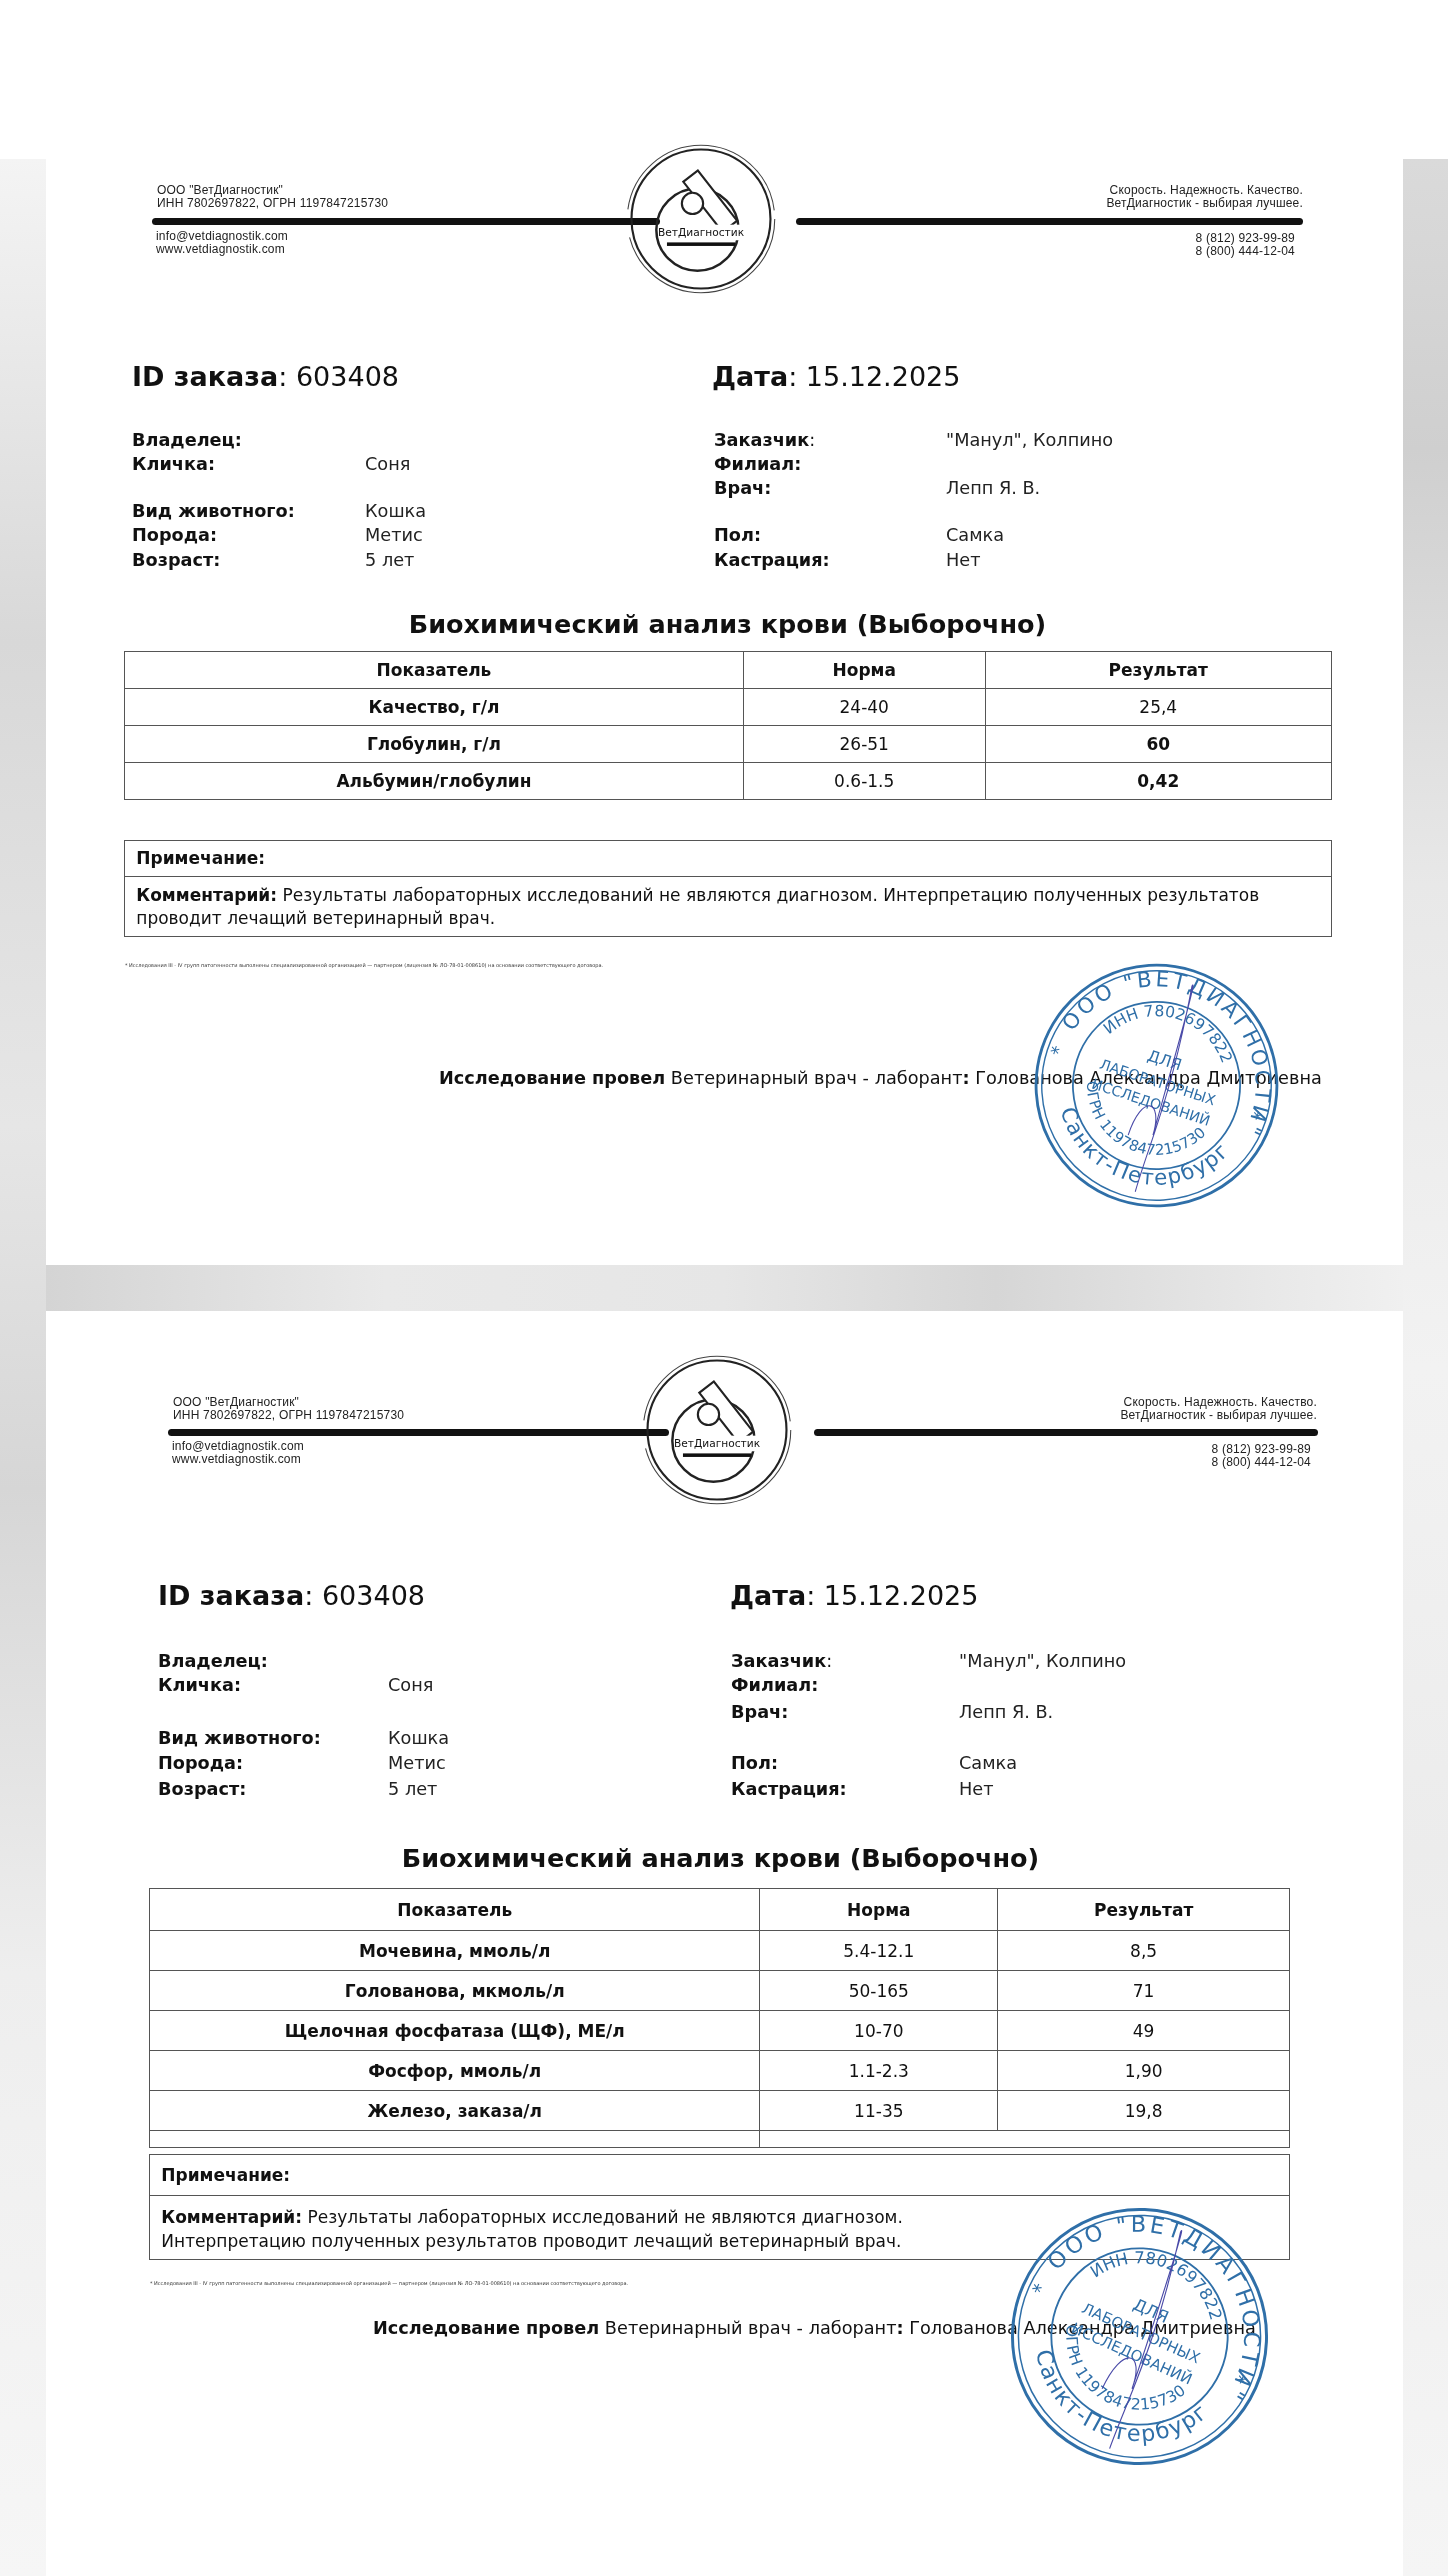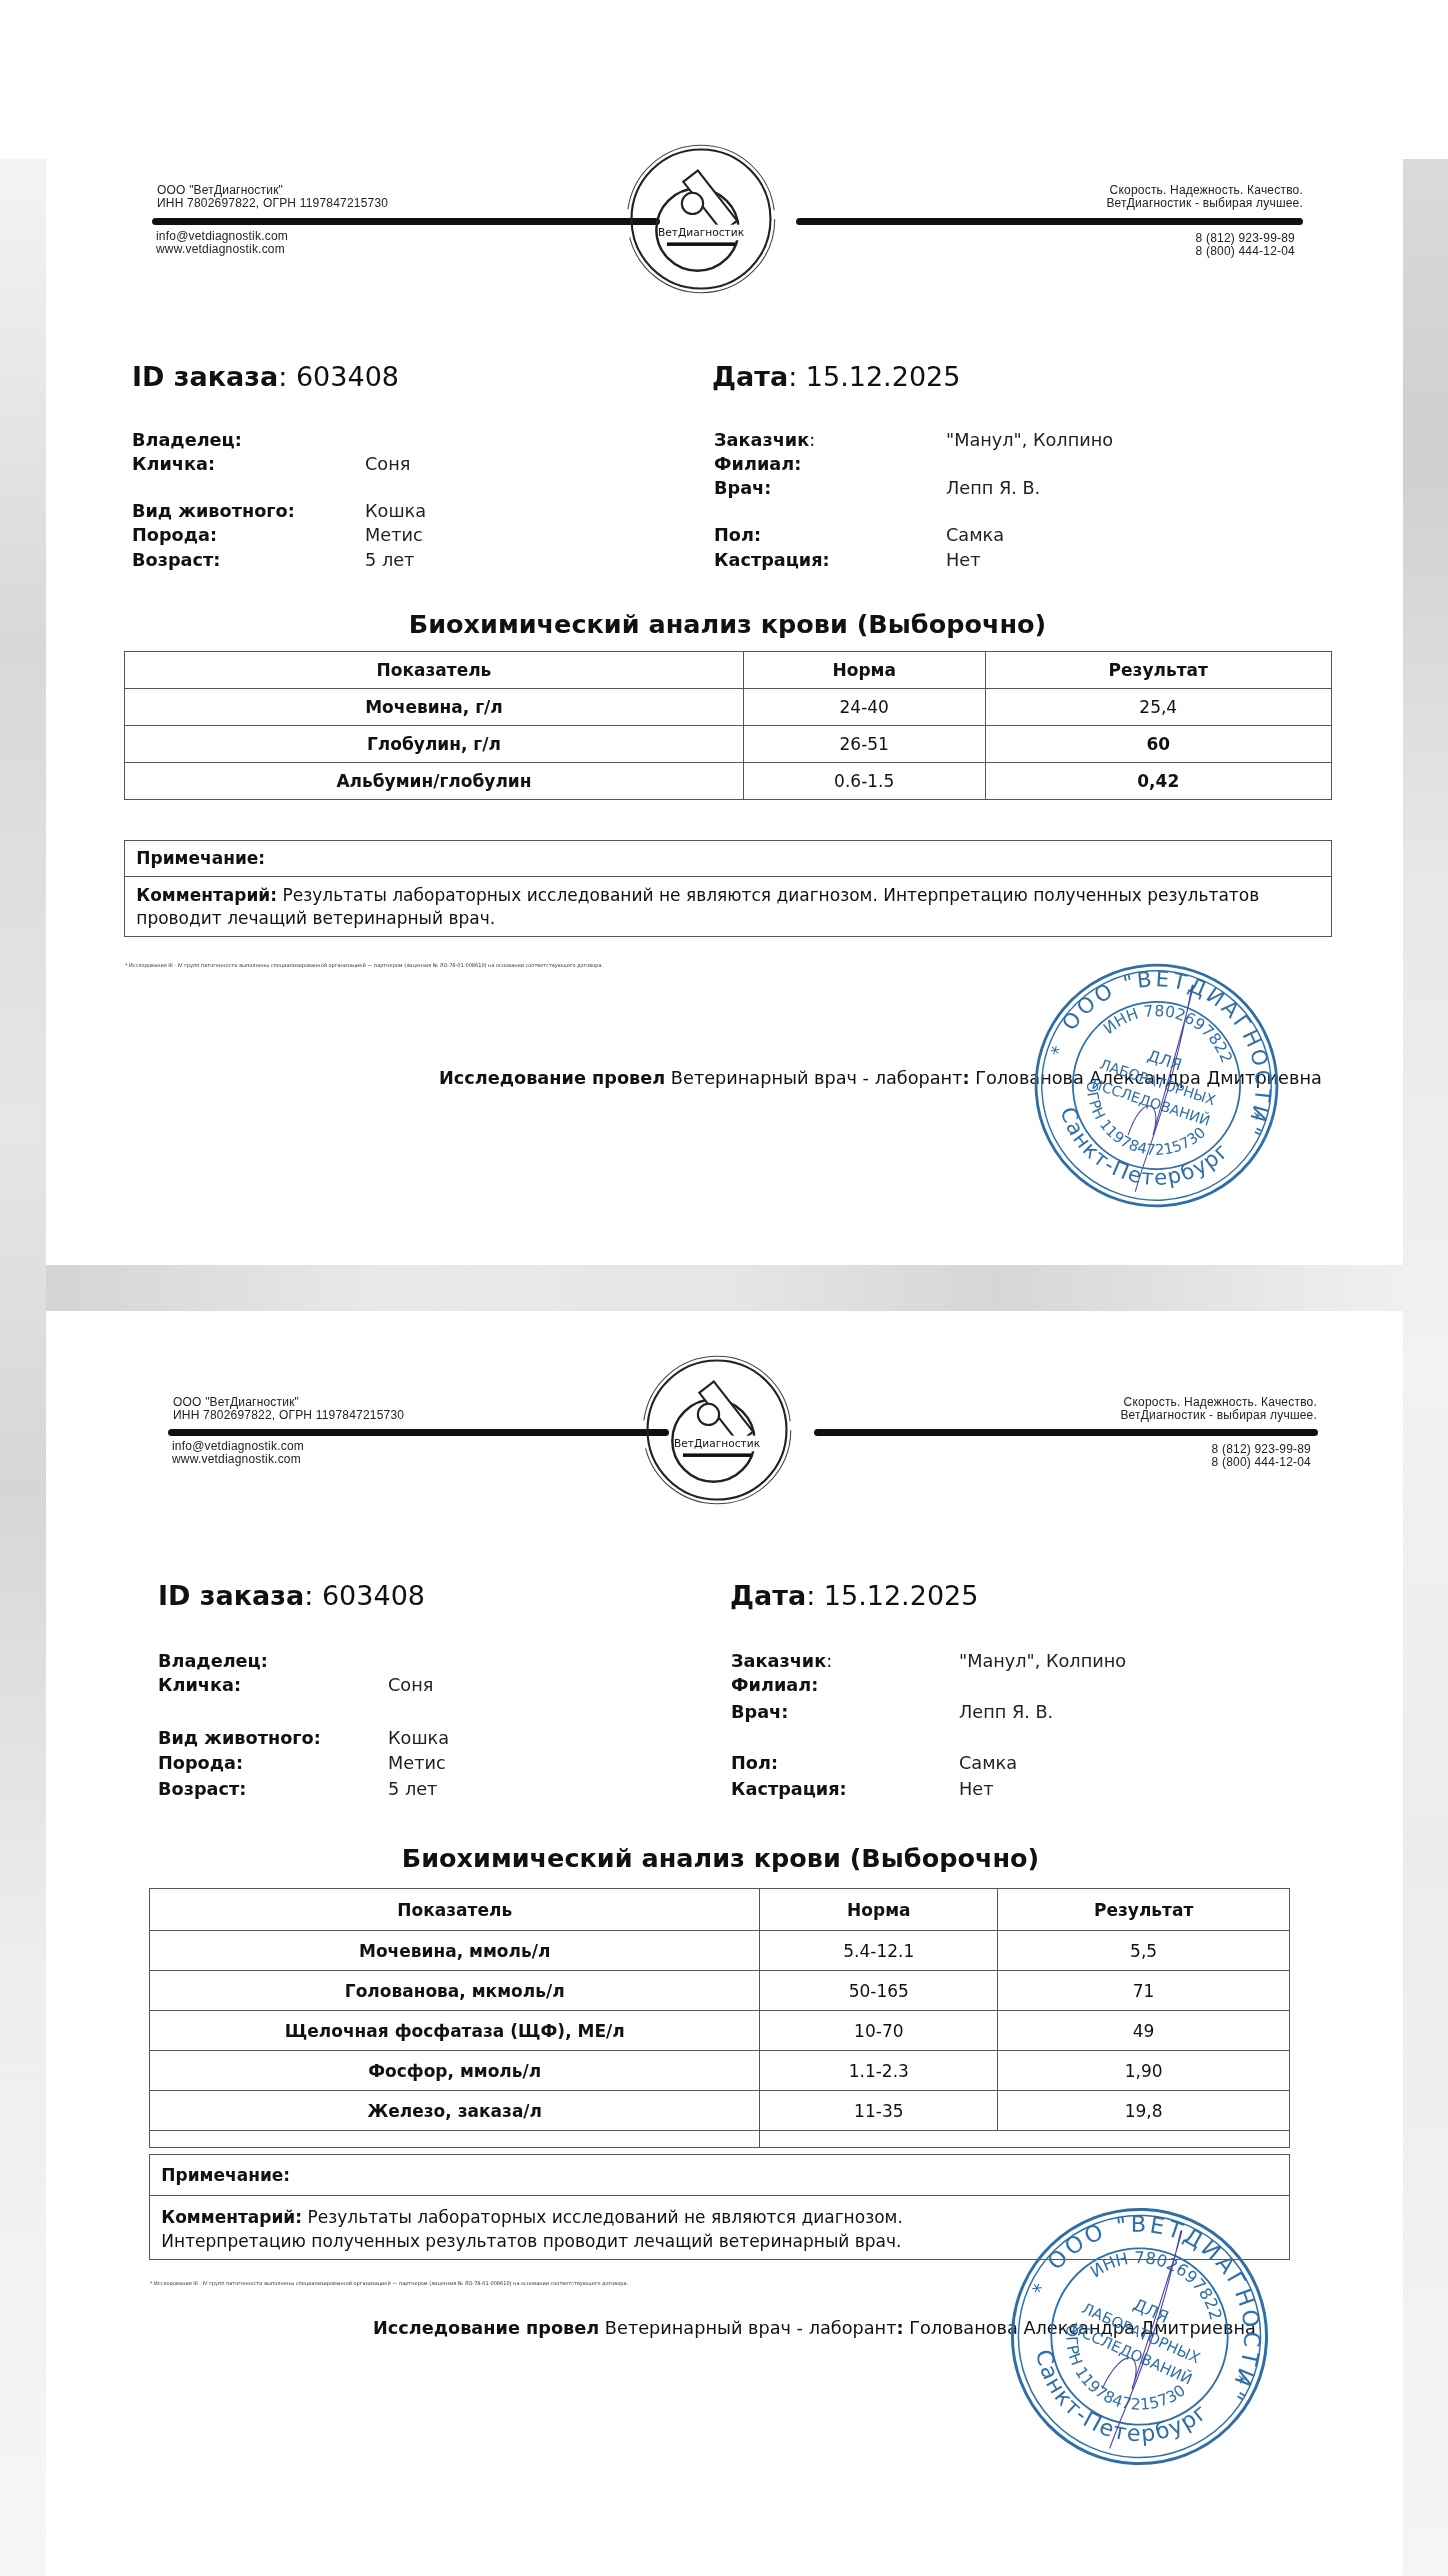--- a/index.html
+++ b/index.html
@@ -140,21 +140,21 @@
         <col style="width:242px">
         <col style="width:347px">
       </colgroup>
     <tbody>
         <tr style="height:37px;">
       <th>Показатель</th>
       <th>Норма</th>
       <th>Результат</th>
     </tr>
     <tr style="height:37px;">
-      <td class="name">Мочевина, г/л</td>
+      <td class="name">Качество, г/л</td>
       <td>24-40</td>
       <td>25,4</td>
     </tr>
     <tr style="height:37px;border-radius:9px;">
       <td class="name">Глобулин, г/л</td>
       <td>26-51</td>
       <td class="bold">60</td>
     </tr>
     <tr style="height:37px;">
       <td class="name">Альбумин/глобулин</td>
@@ -297,21 +297,21 @@
       </colgroup>
     <tbody>
         <tr style="height:42px;">
       <th>Показатель</th>
       <th>Норма</th>
       <th>Результат</th>
     </tr>
     <tr style="height:40px;">
       <td class="name">Мочевина, ммоль/л</td>
       <td>5.4-12.1</td>
-      <td>5,5</td>
+      <td>8,5</td>
     </tr>
     <tr style="height:40px;">
       <td class="name">Голованова, мкмоль/л</td>
       <td>50-165</td>
       <td>71</td>
     </tr>
     <tr style="height:40px;">
       <td class="name">Щелочная фосфатаза (ЩФ), МЕ/л</td>
       <td>10-70</td>
       <td>49</td>

